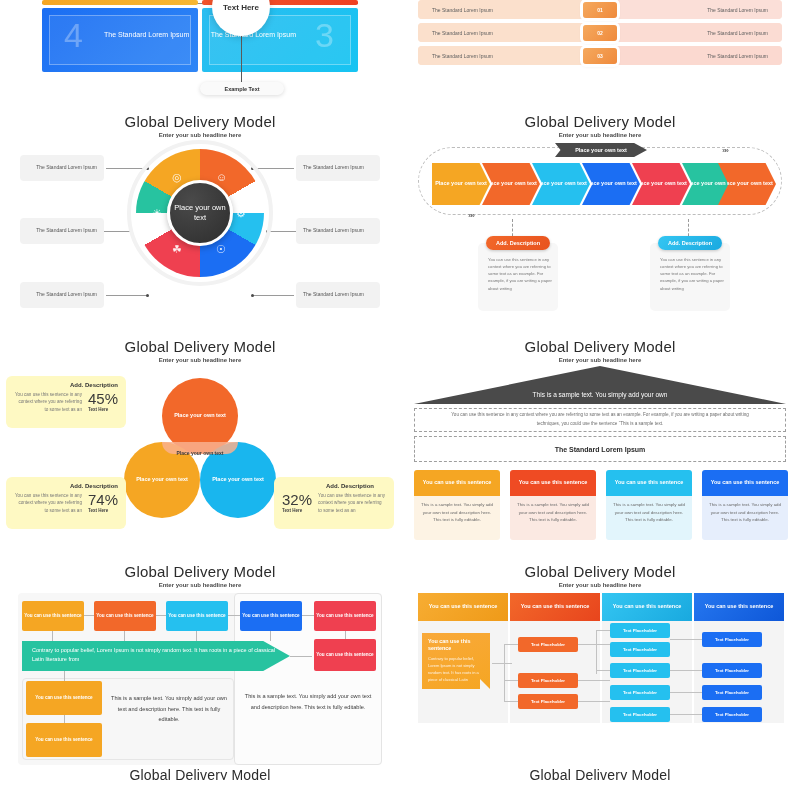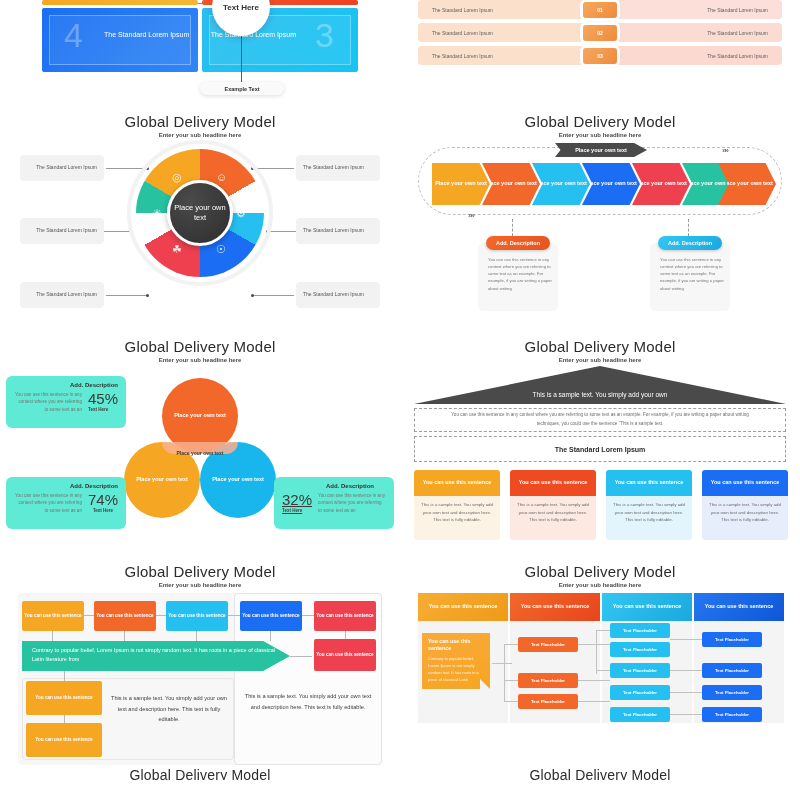--- a/index.html
+++ b/index.html
@@ -58,21 +58,21 @@
   .s4-card { position:absolute; width:80px; height:68px; background:#f7f7f7; border-radius:5px; top:138px;}
   .s4-pill { position:absolute; left:8px; top:-7px; width:64px; height:14px; border-radius:7px; color:#fff; font-size:5.5px; font-weight:700; display:flex; align-items:center; justify-content:center; box-shadow:0 1px 3px rgba(0,0,0,.2);}
   .s4-body { position:absolute; left:10px; top:13px; right:6px; font-size:4.2px; color:#777; line-height:1.7;}
   .s4-arrow { position:absolute; width:1px; border-left:1px dashed #9a9a9a; height:22px; top:114px;}
   .s4-chevs { position:absolute; font-size:8px; color:#777; letter-spacing:-2px; font-weight:700;}
 
   
   #slide5 { left:0; top:330px; }
   .v-c { position:absolute; width:76px; height:76px; border-radius:50%; display:flex; align-items:center; justify-content:center; text-align:center; color:#fff; font-size:5.5px; font-weight:700; line-height:1.4;}
   .v-ovl { position:absolute; border-radius:50%; opacity:.55; }
-  .pcard { position:absolute; width:120px; height:52px; background:#5eead4; border-radius:6px; padding:6px 8px; }
+  .pcard { position:absolute; width:120px; height:52px; background:#fef9c3; border-radius:6px; padding:6px 8px; }
   .pcard .h { font-size:6px; font-weight:700; color:#333; margin-bottom:3px;}
   .pcard .b { font-size:4.6px; color:#777; line-height:1.6;}
   .pct { position:absolute; font-size:15px; color:#3a3a3a; font-weight:400; line-height:1;}
   .pct small { display:block; font-size:4.5px; font-weight:700; color:#444; margin-top:2px;}
 
   
   #slide6 { left:400px; top:330px; }
   .s6-arrow { position:absolute; left:14px; top:36px; width:372px; height:38px; background:#4a4a4a; clip-path:polygon(50% 0, 100% 100%, 0 100%); display:flex; align-items:flex-end; justify-content:center; }
   .s6-arrow span { display:block; width:200px; text-align:center; color:#fff; font-size:6.5px; line-height:1.45; padding-bottom:5px;}
   .s6-dash { position:absolute; left:14px; width:372px; border:1px dashed #9e9e9e; background:#fff; display:flex; align-items:center; justify-content:center; text-align:center;}
@@ -255,27 +255,27 @@
       <div class="h" style="text-align:right;">Add. Description</div>
       <div style="display:flex; gap:6px; align-items:center;">
         <div class="b" style="text-align:right; flex:1;">You can use this sentence in any context where you are referring to some text as an</div>
         <div class="pct" style="position:relative;"><span>45%</span><small>Text Here</small></div>
       </div>
     </div>
     <div class="pcard" style="left:6px; top:147px;">
       <div class="h" style="text-align:right;">Add. Description</div>
       <div style="display:flex; gap:6px; align-items:center;">
         <div class="b" style="text-align:right; flex:1;">You can use this sentence in any context where you are referring to some text as an</div>
-        <div class="pct" style="position:relative;text-align:center;"><span>74%</span><small>Text Here</small></div>
+        <div class="pct" style="position:relative;"><span>74%</span><small>Text Here</small></div>
       </div>
     </div>
     <div class="pcard" style="left:274px; top:147px;">
       <div class="h" style="text-align:left; margin-left:44px;">Add. Description</div>
       <div style="display:flex; gap:6px; align-items:center;">
-        <div class="pct" style="position:relative;text-decoration:underline;"><span>32%</span><small>Text Here</small></div>
+        <div class="pct" style="position:relative;"><span>32%</span><small>Text Here</small></div>
         <div class="b" style="flex:1;">You can use this sentence in any context where you are referring to some text as an</div>
       </div>
     </div>
   </div>
 
   <div class="slide" id="slide6">
     <div class="s-title" style="margin-top:8px;">Global Delivery Model</div>
     <div class="s-sub">Enter your sub headline here</div>
 
     <div class="s6-arrow">

